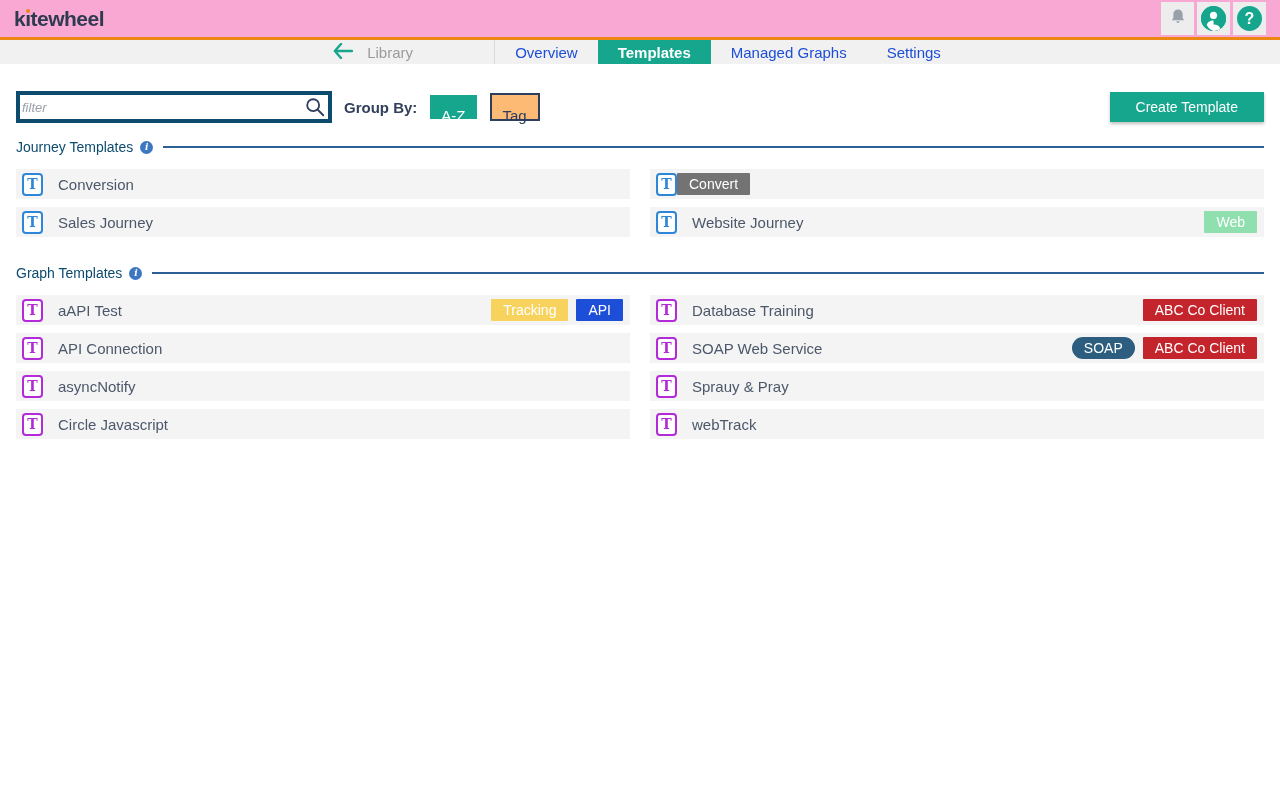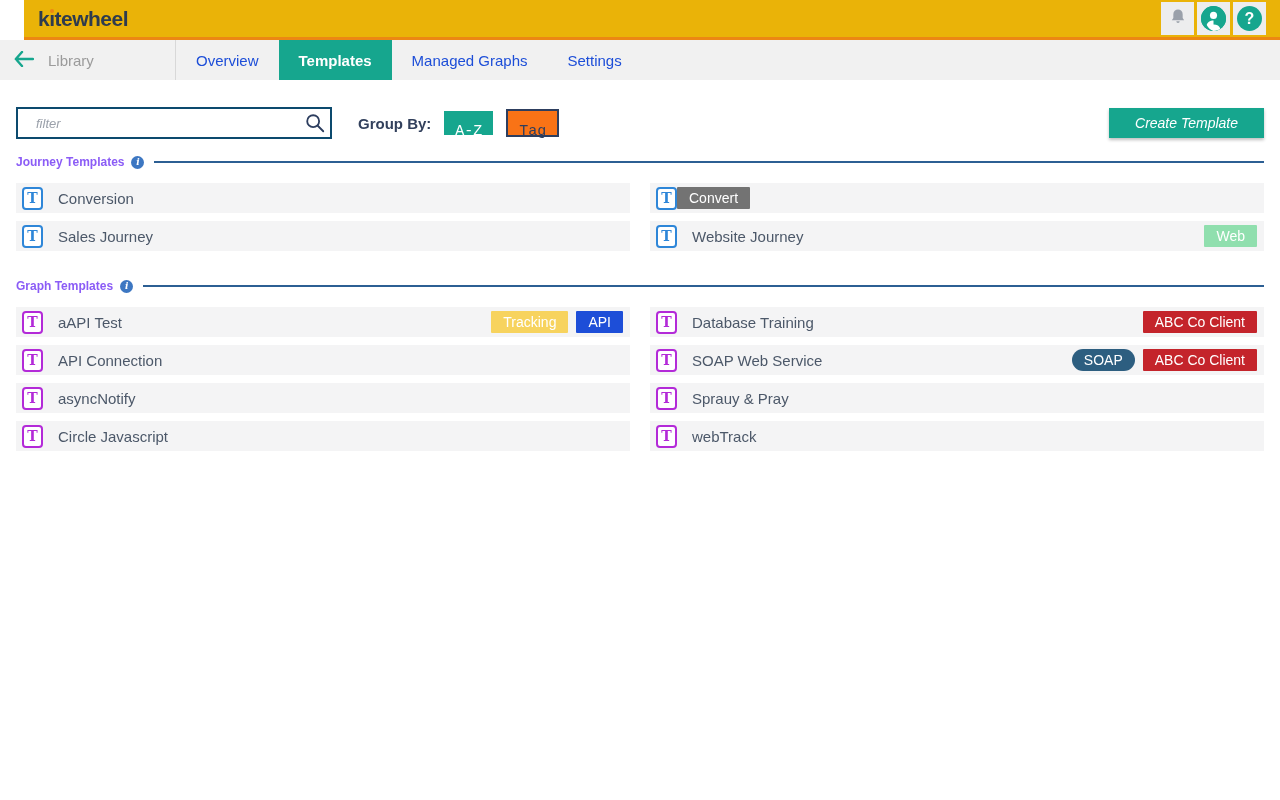--- a/index.html
+++ b/index.html
@@ -1,83 +1,82 @@
 <!DOCTYPE html>
 <html><head>
 <meta charset="utf-8">
 <style>
   * { box-sizing: border-box; margin: 0; padding: 0; }
   html, body { width: 1280px; height: 800px; overflow: hidden; }
   body { font-family: "Liberation Sans", sans-serif; background: #ffffff; color: #4c5869; }
 
   
   .topbar {
-    height: 40px; background: #eab308; border-bottom: 3px solid #ec8713;
-    display: flex; align-items: center; justify-content: space-between; padding: 0 14px; margin-left: 24px;
+    height: 40px; background: #f9a8d4; border-bottom: 3px solid #ec8713;
+    display: flex; align-items: center; justify-content: space-between; padding: 0 14px;
   }
   .logo { font-size: 21px; font-weight: bold; color: #2e3b4e; letter-spacing: -0.5px; }
   .logo .logo-i { position: relative; }
   .logo .logo-i::after {
     content: ""; position: absolute; top: 2px; left: 1px;
     width: 4px; height: 4px; border-radius: 50%; background: #ec8713;
   }
   .topbar-icons { display: flex; gap: 3px; }
   .icon-btn {
     width: 33px; height: 33px; background: #ededee; border: none; cursor: pointer;
     display: flex; align-items: center; justify-content: center;
   }
   .teal-circle {
     width: 25px; height: 25px; border-radius: 50%; background: #16a68e;
     color: #fff; font-weight: bold; font-size: 16px;
     display: flex; align-items: center; justify-content: center;
   }
 
   
-  .tabbar { height: 40px; background: #f1f1f1; display: flex; align-items: stretch; }
+  .tabbar { height: 24px; background: #f1f1f1; display: flex; align-items: stretch; justify-content: center; }
   .back-btn { width: 48px; display: flex; align-items: center; justify-content: center;
     background: transparent; border: none; cursor: pointer; }
   .library-label { width: 128px; display: flex; align-items: center; color: #9b9b9b;
     font-size: 15px; border-right: 1px solid #d8d8d8; }
   .tab {
     border: none; background: transparent; padding: 0 20px; font-size: 15px;
     color: #1d4ed8; cursor: pointer; display: flex; align-items: center;
     font-family: "Liberation Sans", sans-serif;
   }
   .tab.active { background: #16a68e; color: #ffffff; font-weight: bold; }
 
   
   .content { padding: 0 16px; }
   .toolbar { margin-top: 27px; height: 32px; display: flex; align-items: center; }
   .filter-wrap { position: relative; width: 316px; height: 32px; }
   .filter-input {
-    width: 100%; height: 100%; border: 2px solid #0c4a6e; padding: 0 34px 0 18px;
+    width: 100%; height: 100%; border: 4px solid #0c4a6e; padding: 0 34px 0 2px;
     font-size: 13px; font-family: "Liberation Sans", sans-serif; color: #b91c1c;
   }
   .filter-input::placeholder { font-style: italic; color: #9aa0aa; }
   .search-icon { position: absolute; right: 6px; top: 5px; cursor: pointer; }
-  .groupby-label { margin-left: 26px; font-size: 15px; font-weight: bold; color: #32405c; }
+  .groupby-label { margin-left: 12px; font-size: 15px; font-weight: bold; color: #32405c; }
   .group-btn {
     margin-left: 13px; height: 15px; padding: 12px 11px; font-size: 15px; cursor: pointer;
-    font-family: Liberation Mono, monospace;
+    font-family: Liberation Sans, sans-serif;
   }
   .group-btn.active { background: #16a68e; color: #fff; border: none; }
-  .group-btn.inactive { background: #f97316; color: #2d3e5f; border: 2px solid #2d3e5f; }
+  .group-btn.inactive { background: #fdba74; color: #2d3e5f; border: 2px solid #2d3e5f; }
   .spacer { flex: 1; }
   .create-btn {
     height: 30px; padding: 0 26px; background: #16a68e; color: #fff; border: none;
     font-size: 14px; cursor: pointer; box-shadow: 0 2px 3px rgba(0,0,0,0.25);
     font-family: "Liberation Sans", sans-serif;
-    font-style: italic;
   }
 
   
   .section { margin-top: 16px; }
   .section + .section { margin-top: 28px; }
   .section-header { display: flex; align-items: center; margin-bottom: 14px; }
-  .section-title { font-size: 12px; font-weight: bold; color: #8b5cf6; }
+  .section-title { font-size: 14px; font-weight: normal; color: #0c4a6e; }
   .info-icon {
     width: 13px; height: 13px; border-radius: 50%; background: #3d77c2; color: #fff;
     font-size: 9px; font-weight: bold; font-style: italic; font-family: "DejaVu Serif", serif;
     display: flex; align-items: center; justify-content: center;
     margin-left: 7px; cursor: pointer;
   }
   .section-rule { flex: 1; height: 2px; background: #2c5f93; margin-left: 10px; }
 
   .tpl-grid { display: grid; grid-template-columns: 1fr 1fr; gap: 8px 20px; }
   .tpl-row {

